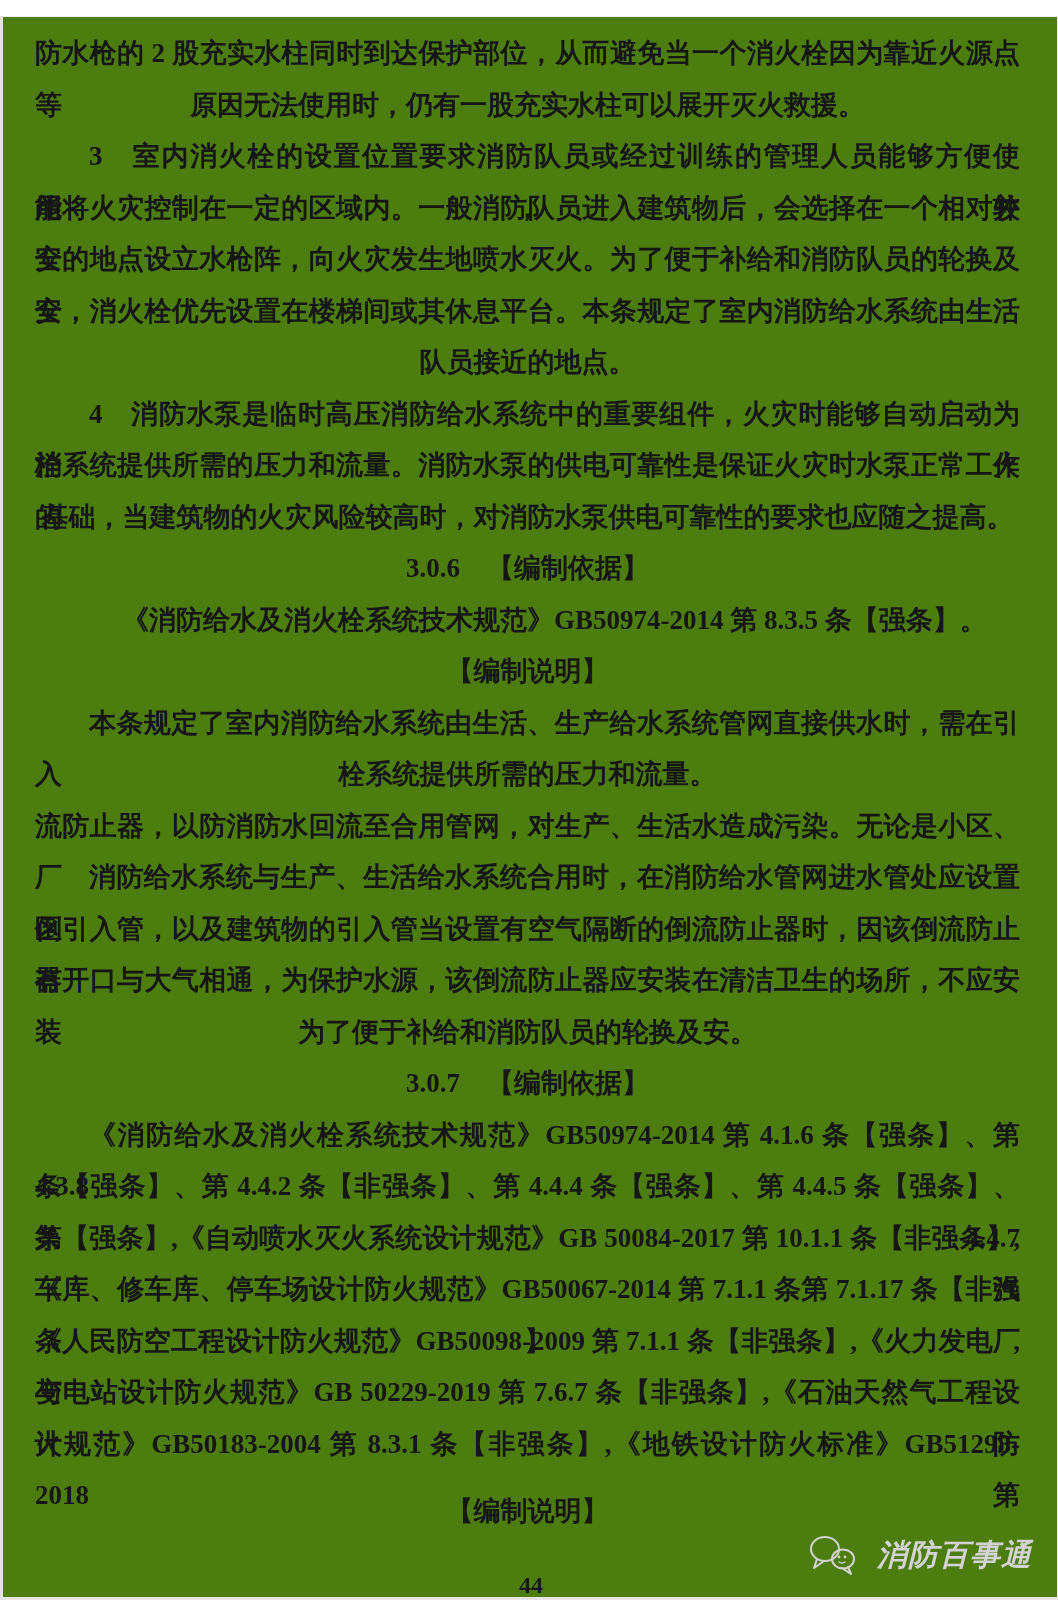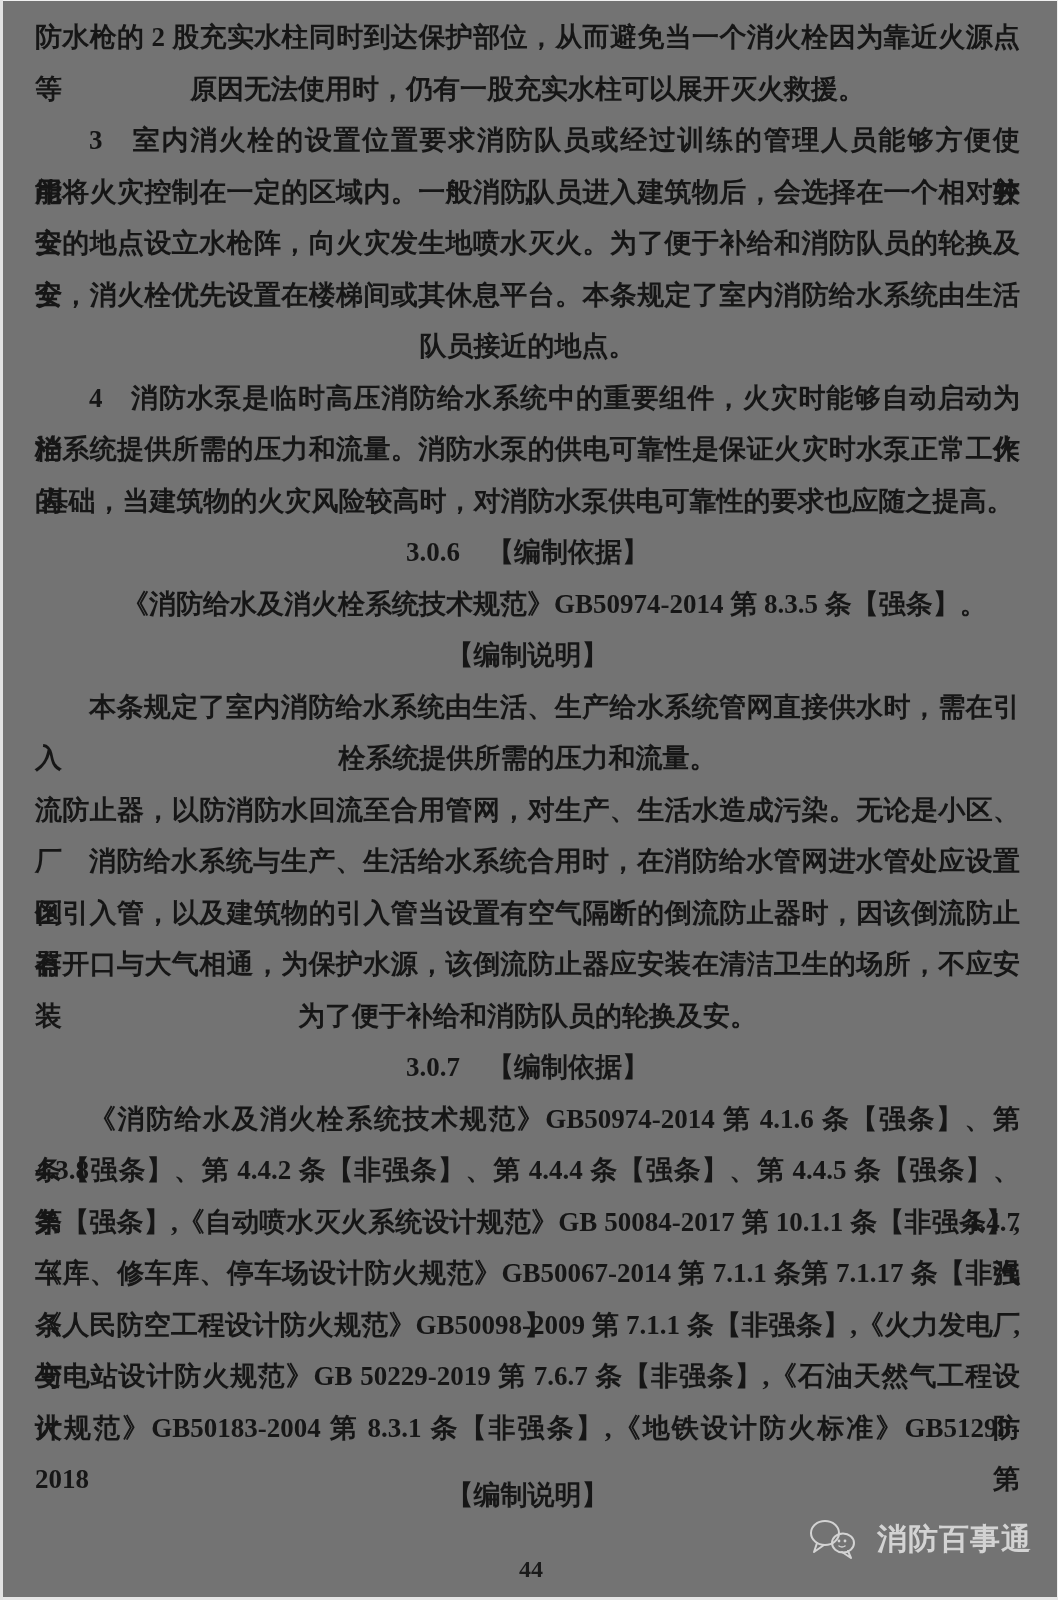--- a/index.html
+++ b/index.html
@@ -6,22 +6,23 @@
   body {
     width: 1058px; height: 1600px;
     background: #ffffff;
     position: relative;
     overflow: hidden;
     font-family: "Liberation Serif", "DejaVu Serif", serif;
     color: #161616;
   }
   .page {
     position: absolute; inset: 0;
-    background: #737373;
+    background: #4d7c0f;
     box-shadow: inset 3px 0 0 #e2e2e2, inset 0 -3px 0 #e6e6e6, inset -1px 0 0 #efefef, inset 0 1px 0 #f0f0f0;
+    margin-top: 16px;
   }
   .text-block {
     position: absolute;
     left: 35px; top: 12px;
     width: 985px;
   }
   .line {
     font-size: 27px;
     font-weight: bold;
     line-height: 51.5px;
@@ -44,20 +45,21 @@
     font-weight: bold;
     color: #1a1a1a;
   }
   .watermark {
     position: absolute;
     top: 1518px; right: 26px;
     display: flex;
     align-items: center;
     gap: 19px;
     color: #d3d3d3;
+    font-style: italic;
   }
   .wm-icon { display: inline-flex; }
   .wm-text {
     font-size: 30px;
     font-weight: bold;
     letter-spacing: 1px;
   }
 </style>
 </head>
 <body>

